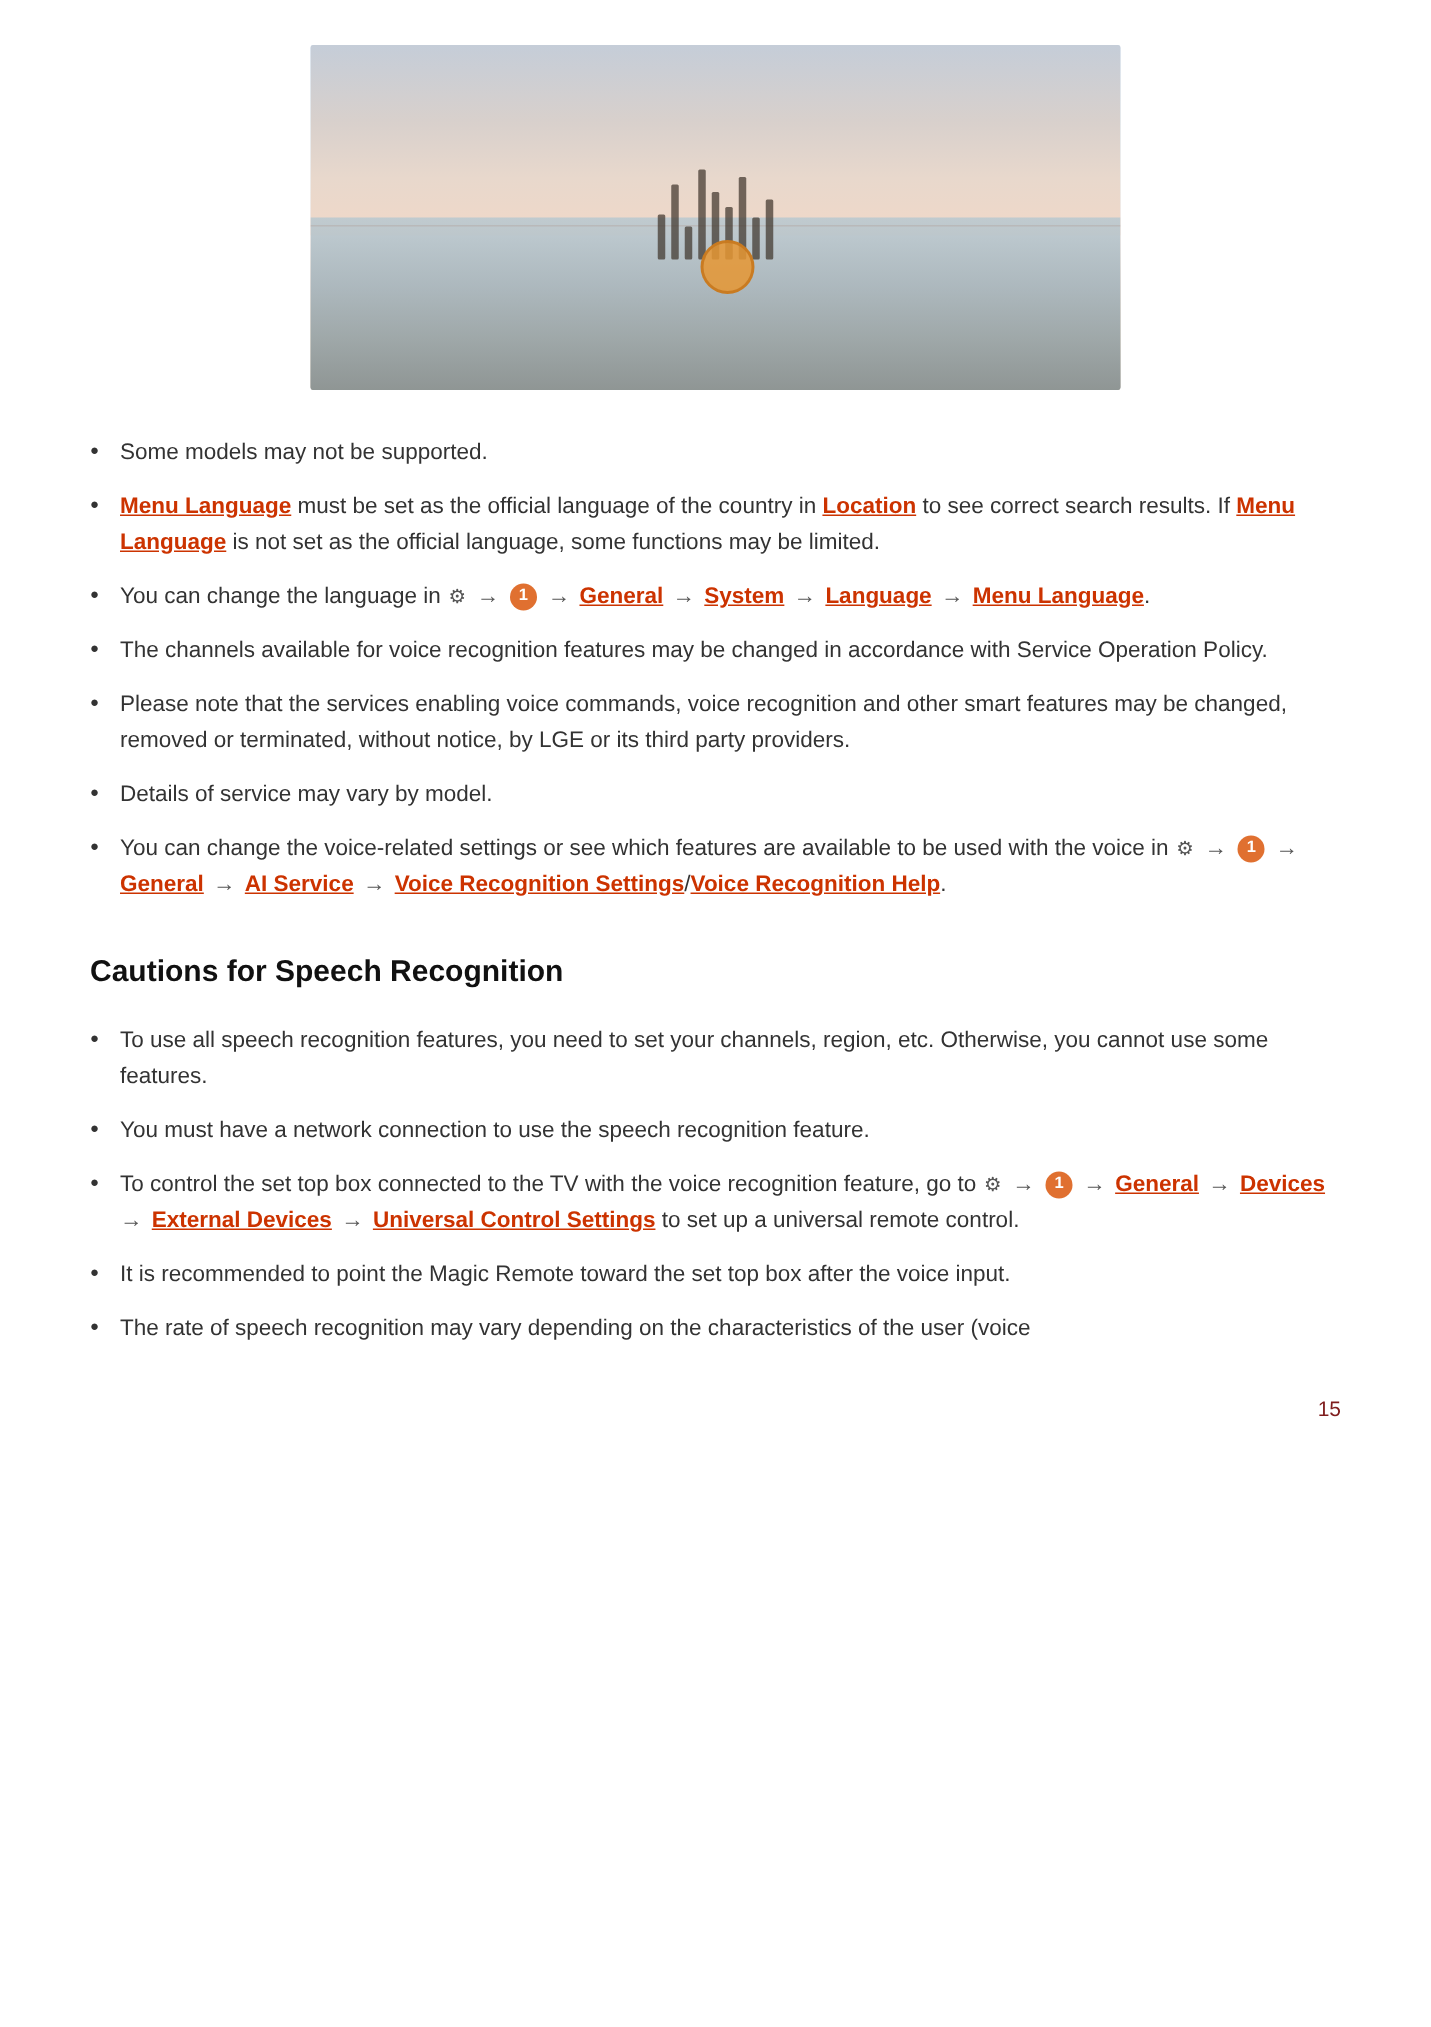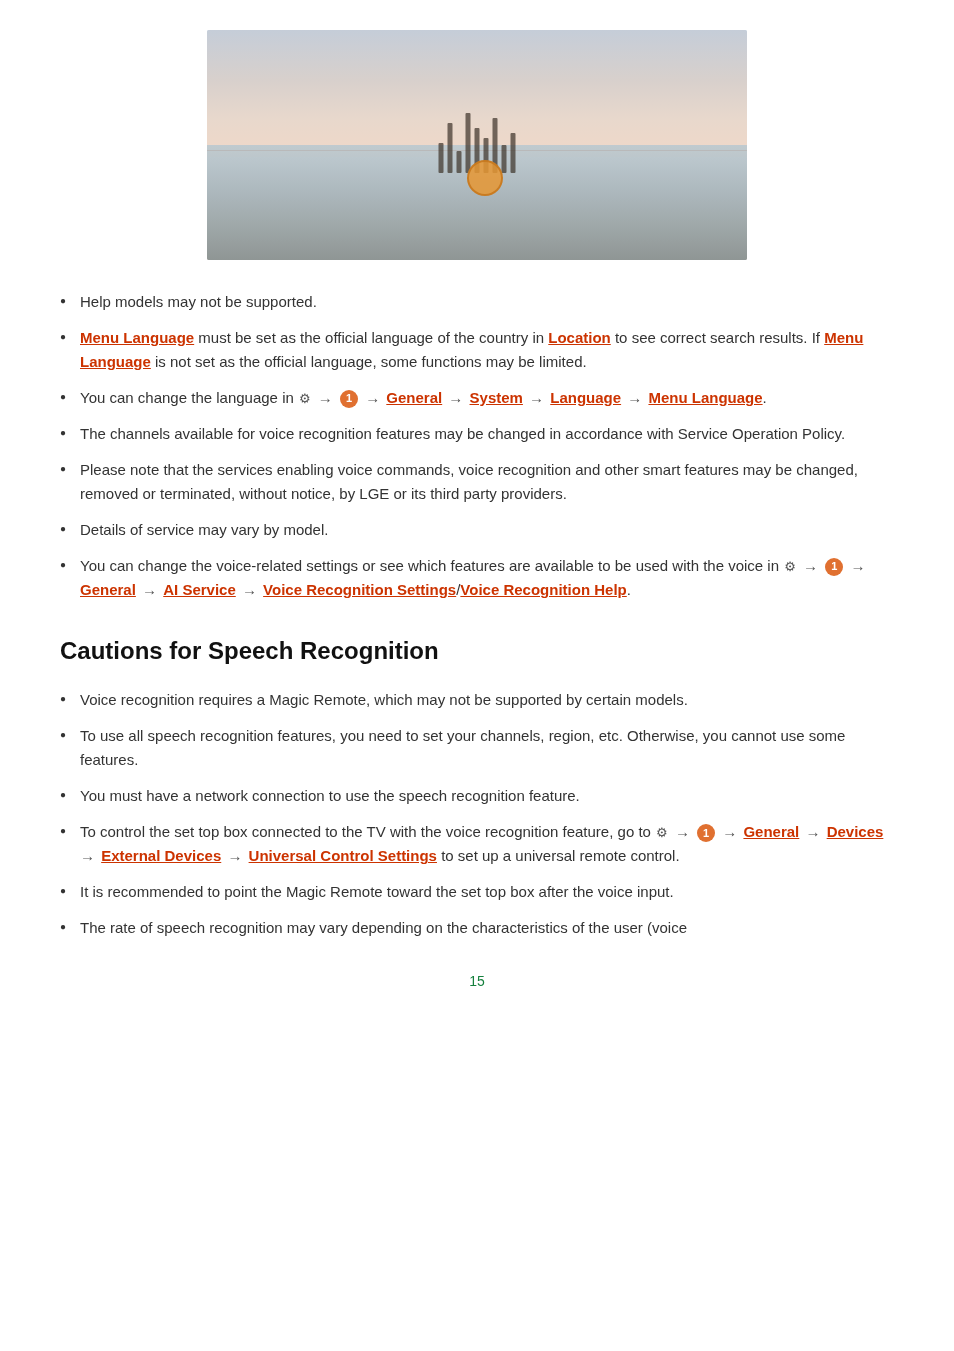--- a/index.html
+++ b/index.html
@@ -101,21 +101,21 @@
       color: #333;
     }
 
     .highlight {
       color: #cc3300;
       font-weight: bold;
       text-decoration: underline;
     }
 
     .section-title {
-      font-size: 24px;
+      font-size: 20px;
       font-weight: bold;
       color: #111;
       margin: 30px 0 18px 0;
     }
 
     .icon-gear {
       display: inline-block;
       font-size: 13px;
       color: #555;
       margin: 0 1px;
@@ -136,24 +136,24 @@
       vertical-align: middle;
     }
 
     .arrow {
       color: #555;
       font-weight: normal;
       margin: 0 2px;
     }
 
     .page-num {
-      text-align: center;
+      text-align: right;
       margin-top: 30px;
       font-size: 14px;
-      color: #15803d;
+      color: #7f1d1d;
     }
   </style>
 </head>
 <body>
 
 <div class="hero-image">
   <div class="sky"></div>
   <div class="water"></div>
   <div class="horizon-line"></div>
   <div class="bars">
@@ -164,33 +164,32 @@
     <div class="bar" style="height:45px;"></div>
     <div class="bar" style="height:35px;"></div>
     <div class="bar" style="height:55px;"></div>
     <div class="bar" style="height:28px;"></div>
     <div class="bar" style="height:40px;"></div>
   </div>
   <div class="play-circle"></div>
 </div>
 
 <ul class="bullet-list" id="list1">
-    <li>Help models may not be supported.</li>
+    <li>Some models may not be supported.</li>
     <li><span class="highlight">Menu Language</span> must be set as the official language of the country in <span class="highlight">Location</span> to see correct search results. If <span class="highlight">Menu Language</span> is not set as the official language, some functions may be limited.</li>
     <li>You can change the language in <span class="icon-gear">⚙</span><span class="arrow"> → </span><span class="icon-num">1</span><span class="arrow"> → </span><span class="highlight">General</span><span class="arrow"> → </span><span class="highlight">System</span><span class="arrow"> → </span><span class="highlight">Language</span><span class="arrow"> → </span><span class="highlight">Menu Language</span>.</li>
     <li>The channels available for voice recognition features may be changed in accordance with Service Operation Policy.</li>
     <li>Please note that the services enabling voice commands, voice recognition and other smart features may be changed, removed or terminated, without notice, by LGE or its third party providers.</li>
     <li>Details of service may vary by model.</li>
     <li>You can change the voice-related settings or see which features are available to be used with the voice in <span class="icon-gear">⚙</span><span class="arrow"> → </span><span class="icon-num">1</span><span class="arrow"> → </span><span class="highlight">General</span><span class="arrow"> → </span><span class="highlight">AI Service</span><span class="arrow"> → </span><span class="highlight">Voice Recognition Settings</span>/<span class="highlight">Voice Recognition Help</span>.</li>
   </ul>
 
 <h2 class="section-title">Cautions for Speech Recognition</h2>
 
 <ul class="bullet-list" id="list2">
-    <li>Voice recognition requires a Magic Remote, which may not be supported by certain models.</li>
     <li>To use all speech recognition features, you need to set your channels, region, etc. Otherwise, you cannot use some features.</li>
     <li>You must have a network connection to use the speech recognition feature.</li>
     <li>To control the set top box connected to the TV with the voice recognition feature, go to <span class="icon-gear">⚙</span><span class="arrow"> → </span><span class="icon-num">1</span><span class="arrow"> → </span><span class="highlight">General</span><span class="arrow"> → </span><span class="highlight">Devices</span><span class="arrow"> → </span><span class="highlight">External Devices</span><span class="arrow"> → </span><span class="highlight">Universal Control Settings</span> to set up a universal remote control.</li>
     <li>It is recommended to point the Magic Remote toward the set top box after the voice input.</li>
     <li>The rate of speech recognition may vary depending on the characteristics of the user (voice</li>
   </ul>
 
 <div class="page-num">15</div>
 
 </body></html>

